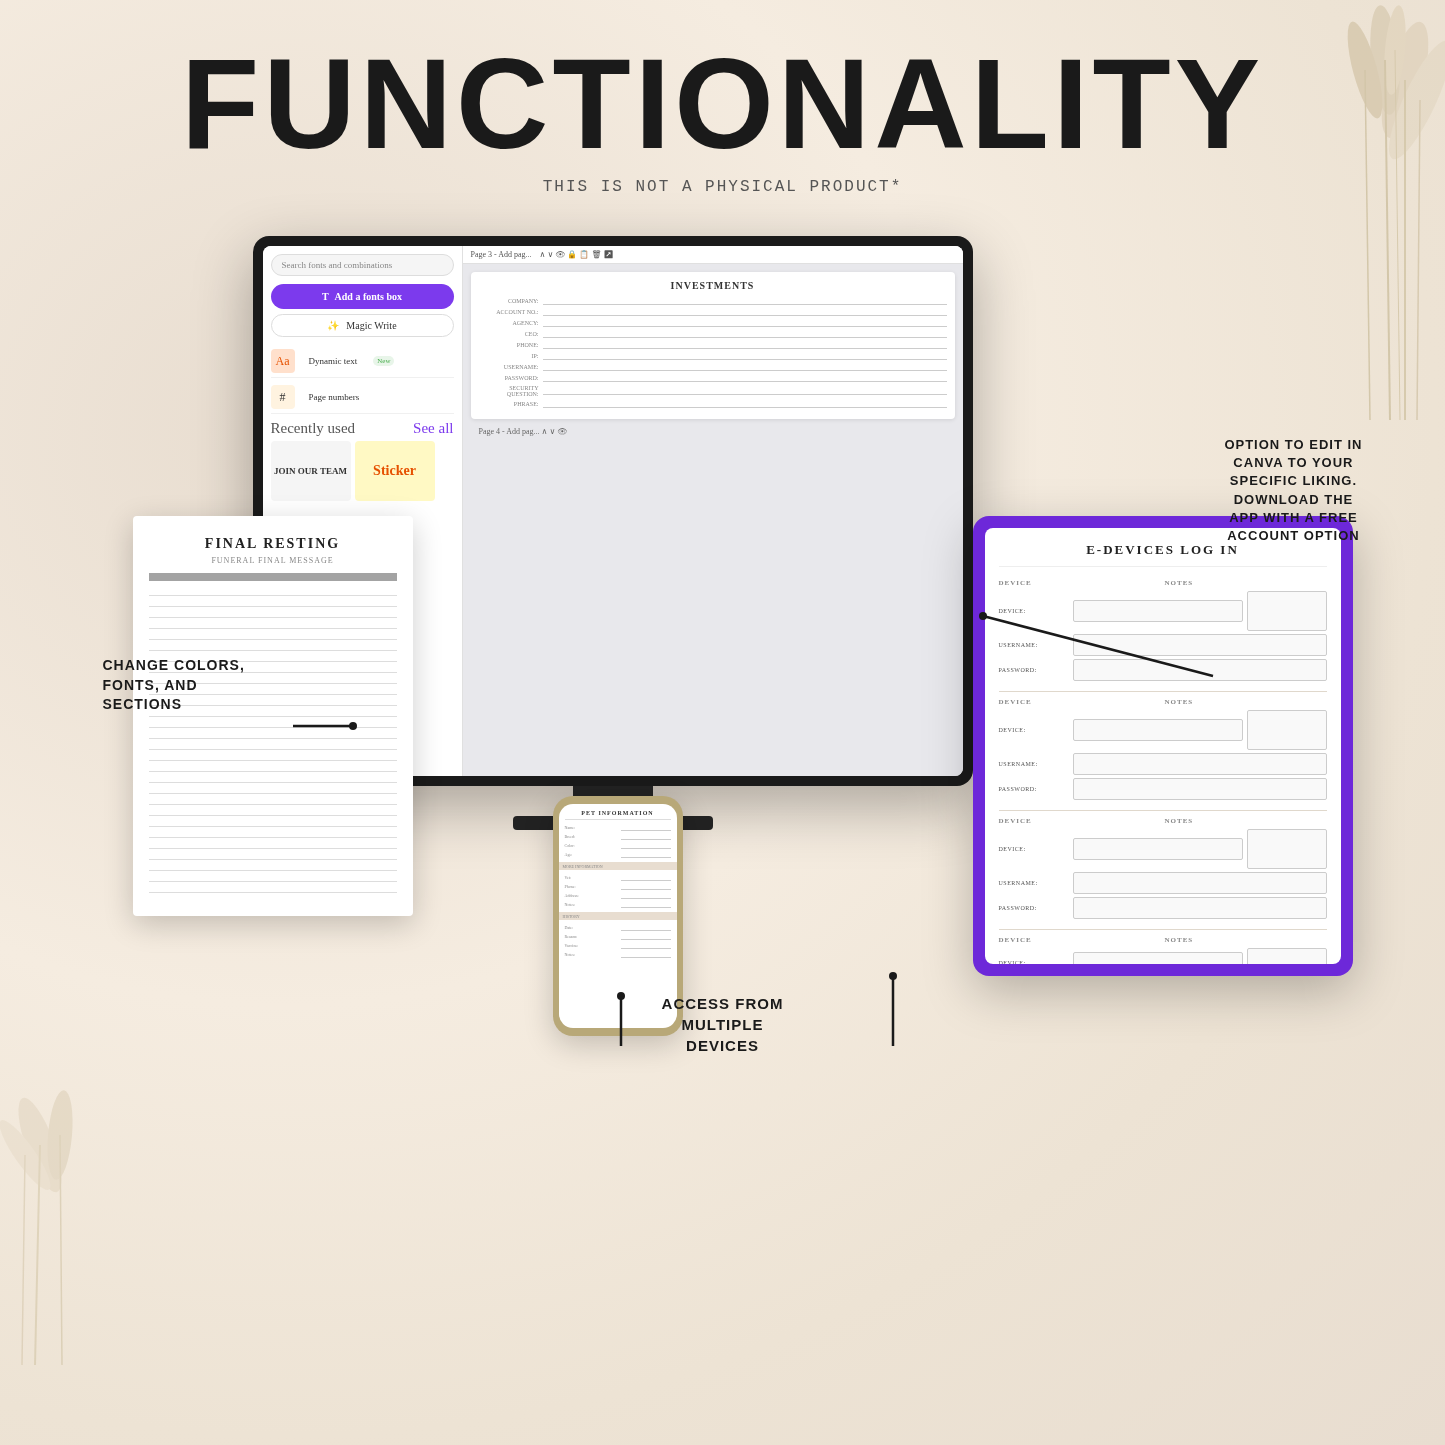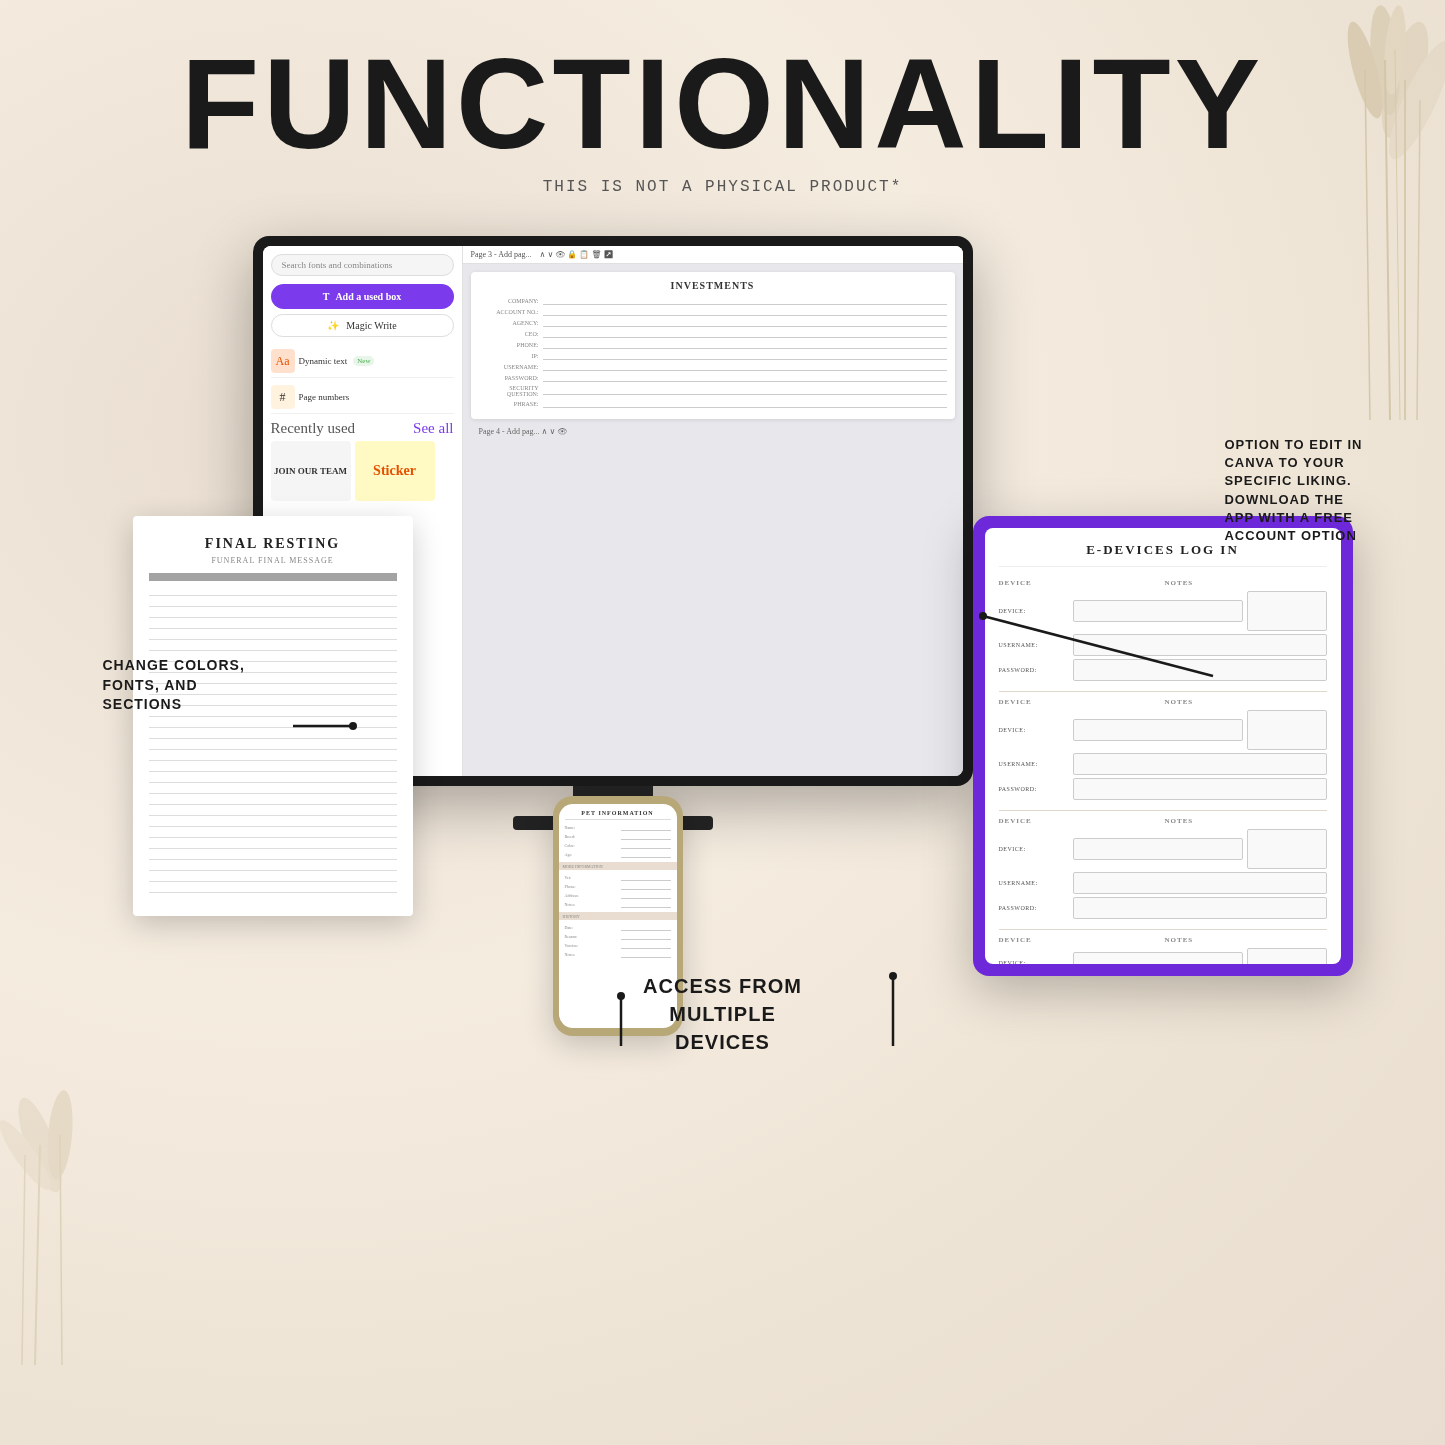--- a/index.html
+++ b/index.html
@@ -123,21 +123,21 @@
       padding: 5px 14px;
       font-size: 10px;
       color: #333;
       width: 100%;
       text-align: center;
       margin-bottom: 8px;
     }
     .canva-item-row {
       display: flex;
       align-items: center;
-      gap: 4px;
+      gap: 14px;
       padding: 4px 0;
       font-size: 9px;
       color: #333;
       border-bottom: 1px solid #f0f0f0;
       margin-bottom: 3px;
     }
     .canva-item-icon {
       width: 24px;
       height: 24px;
       background: #f0f0f0;
@@ -459,31 +459,31 @@
     .annotation-left {
       left: 30px;
       top: 420px;
       text-align: left;
       max-width: 200px;
     }
 
     .annotation-right {
       right: 10px;
       top: 200px;
-      text-align: left;
+      text-align: center;
       max-width: 270px;
       font-size: 13px;
     }
 
     .annotation-bottom {
       bottom: 80px;
       left: 50%;
       transform: translateX(-50%);
       text-align: center;
-      font-size: 20px;
+      font-size: 15px;
     }
 
     
     .pampas {
       position: absolute;
       opacity: 0.6;
       z-index: 1;
     }
   </style>
 </head>
@@ -523,21 +523,21 @@
 
   <div class="devices-area">
 
     <div class="monitor">
       <div class="monitor-screen">
 
         <div class="canva-sidebar">
           <div class="canva-search">Search fonts and combinations</div>
           <div class="canva-btn-add">
             <span style="margin-right:4px;">T</span>
-            <span>Add a used box</span>
+            <span>Add a fonts box</span>
           </div>
           <div class="canva-btn-magic">
             <span style="margin-right:4px;">✨</span>
             <span>Magic Write</span>
           </div>
           <div class="canva-item-row">
             <div class="canva-item-icon" style="background:#ffe0cc; color:#e65100;">Aa</div>
             <span>Dynamic text</span>
             <span class="canva-badge-new">New</span>
           </div>

